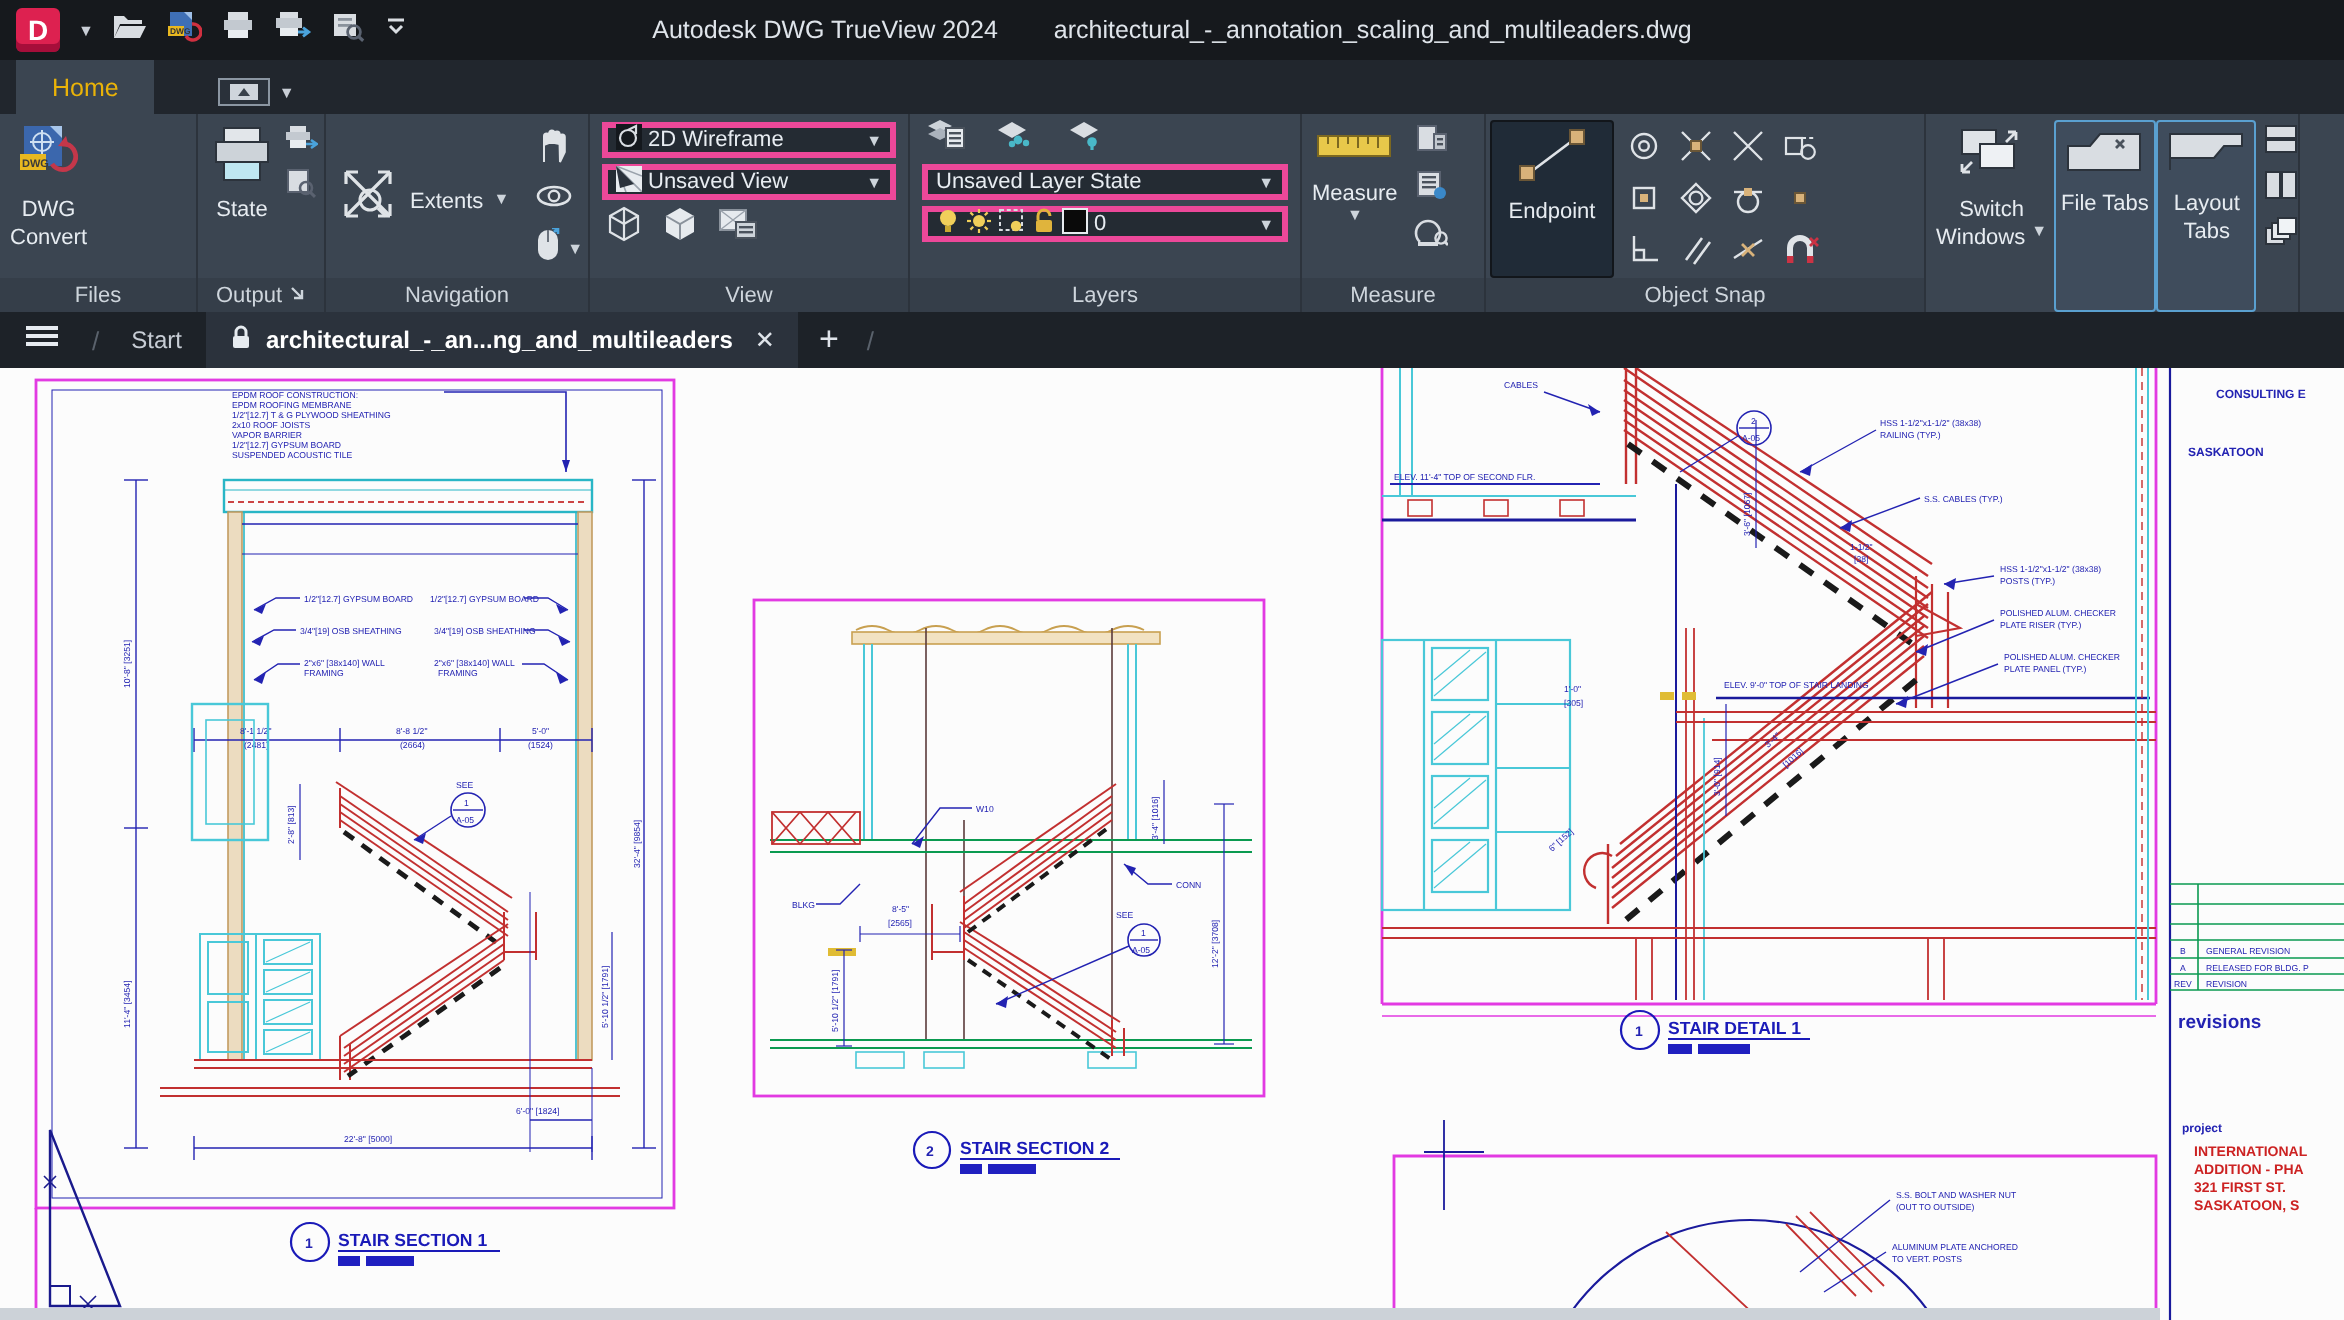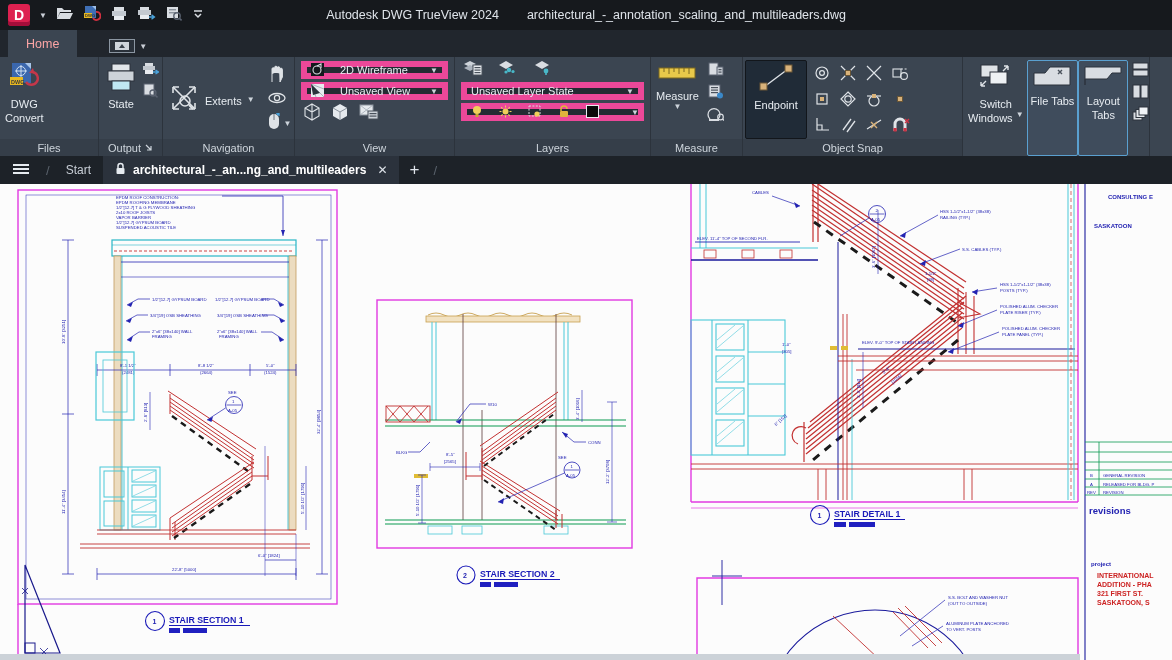--- a/index.html
+++ b/index.html
@@ -8,33 +8,33 @@
   .titlebar { position:absolute; left:0; top:0; width:1172px; height:30px; background:#16191d;
     display:flex; align-items:center; color:#dde2e8; }
   .qat { display:flex; align-items:center; gap:9px; padding-left:8px; }
   .dlogo { width:22px; height:22px; background:#dd2150; border-radius:3px; color:#fff; font-weight:bold;
     font-size:14px; display:flex; align-items:center; justify-content:center;
     box-shadow:inset 0 -4px 0 rgba(120,0,40,.55); }
   .caret { color:#c9ced6; font-size:8px; }
   .title-center { position:absolute; left:0; right:0; text-align:center; font-size:12.5px; color:#dfe4ea; pointer-events:none; }
   .title-center span { margin:0 14px; }
   .tabrow { position:absolute; left:0; top:30px; width:1172px; height:27px; background:#21262d; display:flex; align-items:flex-end; }
-  .tab-home { height:27px; padding:0 18px; background:#3b4551; color:#fca5a5; font-size:12.5px;
+  .tab-home { height:27px; padding:0 18px; background:#3b4551; color:#eab308; font-size:12.5px;
     display:flex; align-items:center; margin-left:8px; }
   .ribbon-toggle { margin-left:32px; margin-bottom:4px; display:flex; align-items:center; gap:4px; }
   .rt-box { width:26px; height:14px; border:1px solid #8b96a2; background:#2a313a; display:flex; align-items:center; justify-content:center; }
   .ribbon { position:absolute; left:0; top:57px; width:1172px; height:99px; background:#3b4551; display:flex; }
   .p { height:99px; border-right:1px solid #2c333c; display:flex; flex-direction:column; }
   .pbody { flex:1; display:flex; padding:3px 2px 0 2px; position:relative; }
   .plabel { height:17px; background:#353e49; color:#ced5dc; font-size:11px; display:flex; align-items:center; justify-content:center; gap:4px; }
   .bigbtn { display:flex; flex-direction:column; align-items:center; justify-content:flex-start; padding:2px 3px; border-radius:2px; }
   .blabel { color:#e7ecf1; font-size:11px; line-height:12px; text-align:center; margin-top:2px; white-space:nowrap; }
   .minicol { display:flex; flex-direction:column; gap:3px; justify-content:flex-start; padding:2px 1px; }
-  .combo { height:18px; background:#242b33; border:6px solid #ec4899; color:#e8edf2; font-size:11px;
-    display:flex; align-items:center; padding:0 4px; gap:16px; }
+  .combo { height:18px; background:#242b33; border:3px solid #ec4899; color:#e8edf2; font-size:11px;
+    display:flex; align-items:center; padding:0 4px; gap:3px; }
   .combo .cv { flex:1; white-space:nowrap; overflow:hidden; }
   .ccaret { color:#cdd4db; font-size:8px; }
   .osnap-grid { display:grid; grid-template-columns:repeat(4,26px); grid-auto-rows:26px; margin-left:2px; }
   .osnap-grid > div { display:flex; align-items:center; justify-content:center; }
   .selbox { background:#202b37; border:1px solid #12161b; }
   .uibig { border:1px solid transparent; }
   .uisel { border:1px solid #5aa0d0; background:#3f4c5c; }
   .filebar { position:absolute; left:0; top:156px; width:1172px; height:28px; background:#1d2228; display:flex; align-items:center; color:#c7cdd5; }
   .ftab { height:28px; display:flex; align-items:center; gap:7px; padding:0 12px; font-size:12px; }
   .ftab-active { background:#2b323c; color:#ffffff; font-weight:bold; font-size:12px; }

